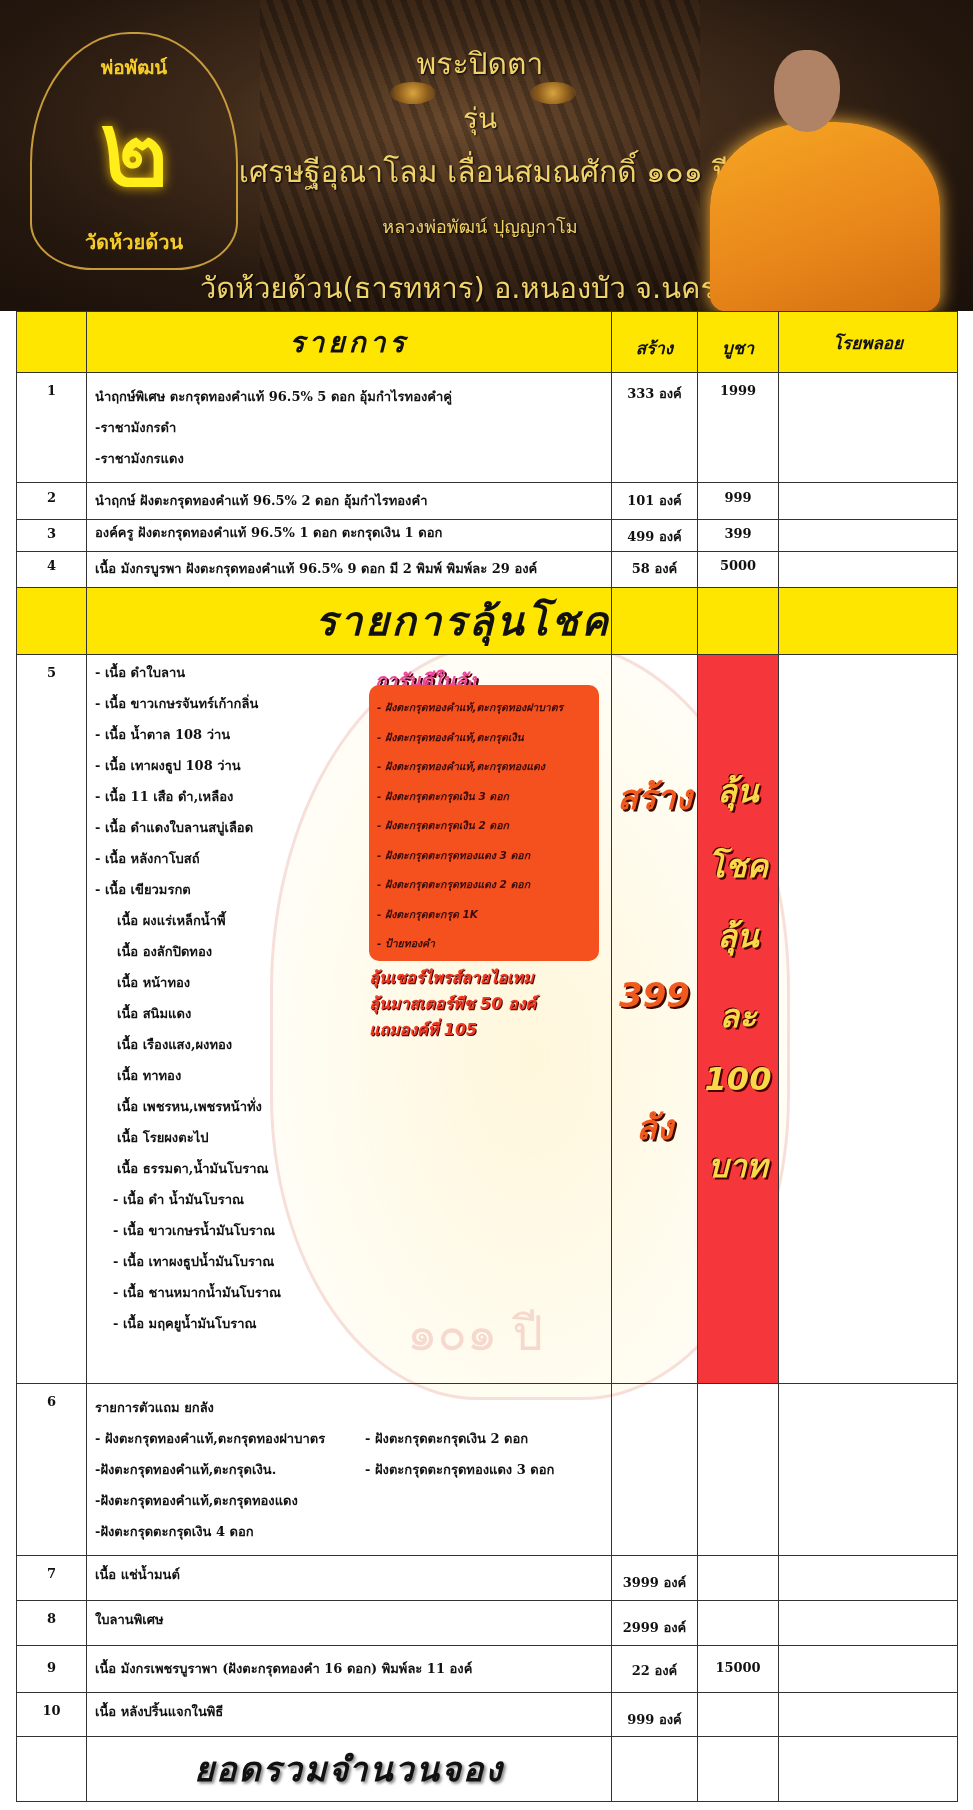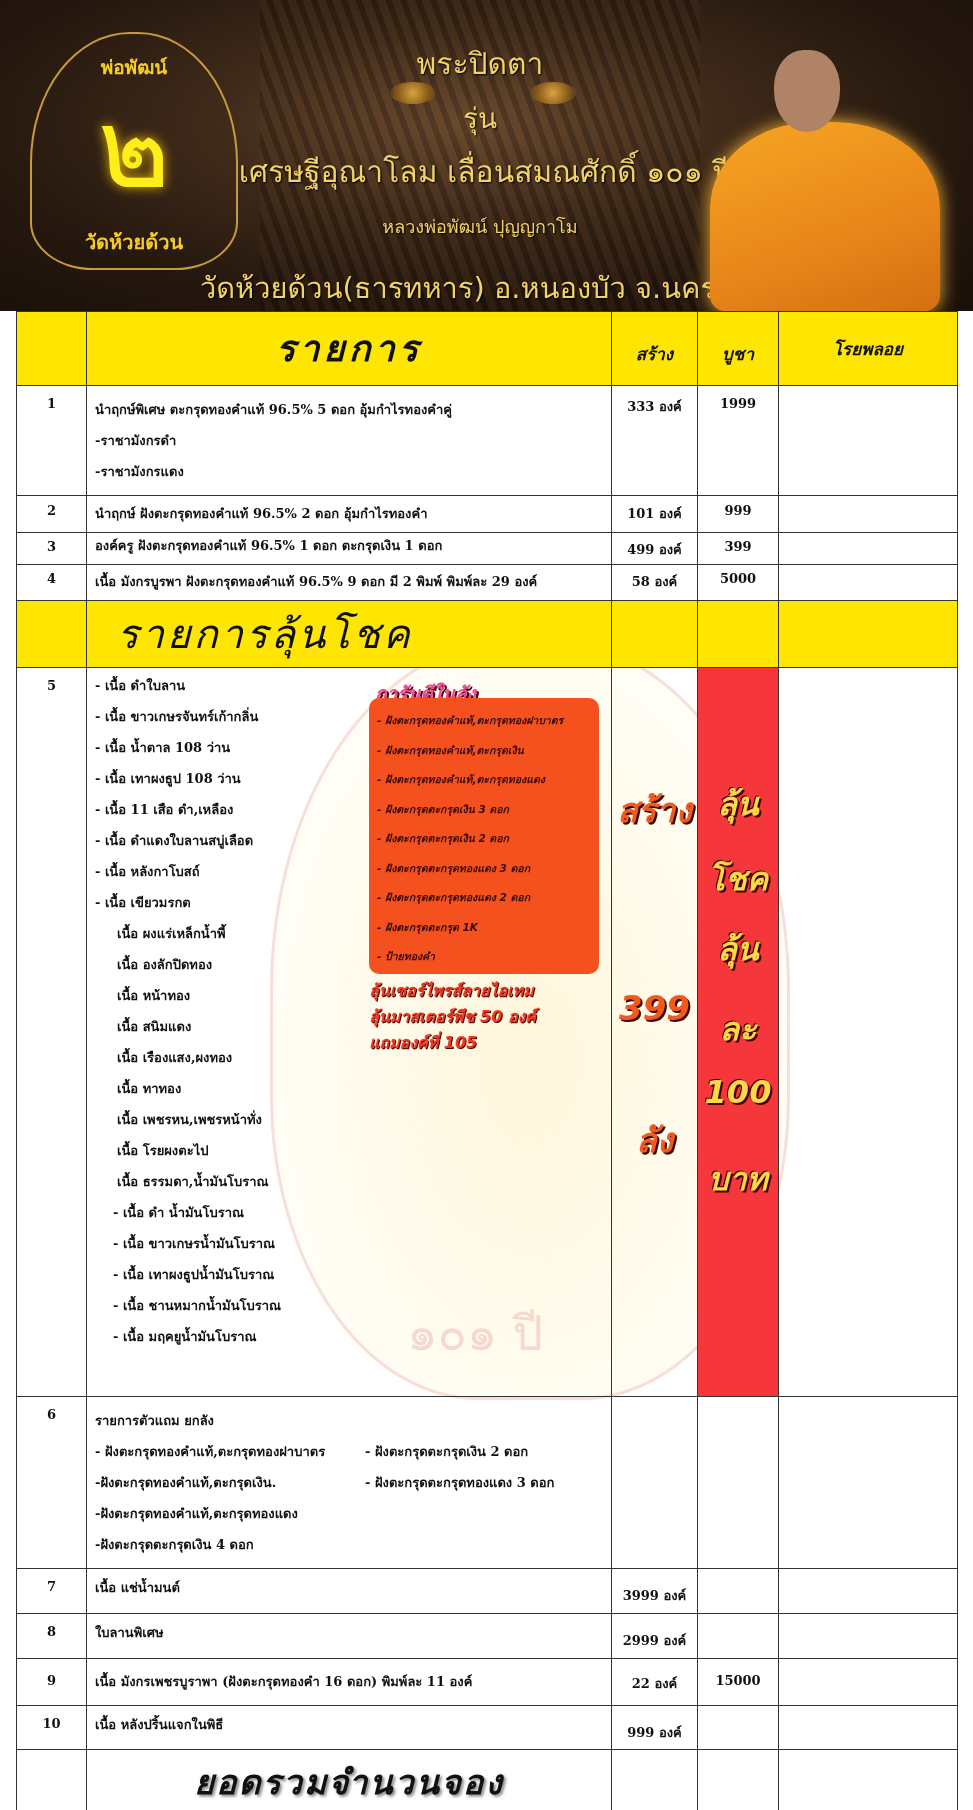--- a/index.html
+++ b/index.html
@@ -21,24 +21,24 @@
   .watermark-text { position: absolute; left: 400px; top: 1295px; font-size: 48px; color: rgba(220,110,110,0.25); font-family: "DejaVu Sans", sans-serif; pointer-events: none; margin-left: 7px; }
 
   table { position: absolute; left: 16px; top: 311px; width: 941px; border-collapse: collapse; table-layout: fixed; }
   td, th { border: 1.5px solid #333; vertical-align: top; font-size: 13px; font-weight: bold; color: #111; }
   .c-num { width: 70px; text-align: center; padding-top: 10px; }
   .c-desc { width: 525px; padding: 8px 8px; }
   .c-build { width: 86px; text-align: center; padding-top: 10px; }
   .c-price { width: 81px; text-align: center; padding-top: 10px; }
   .c-qty { width: 179px; }
   .hdr td { background: #ffe600; height: 47px; vertical-align: middle; font-family: "DejaVu Sans", sans-serif; font-style: italic; font-weight: 900; color: #111; text-align: center; }
-  .hdr .big { font-size: 36px; letter-spacing: 4px; }
+  .hdr .big { font-size: 28px; letter-spacing: 4px; }
   .hdr .sm { font-size: 17px; }
   .lucky td { background: #ffe600; height: 67px; vertical-align: middle; }
-  .lucky .big { font-size: 40px; font-family: "DejaVu Sans", sans-serif; font-style: italic; font-weight: 400; text-align: left; padding-left: 30px; letter-spacing: 3px; margin-left: 20px; }
+  .lucky .big { font-size: 40px; font-family: "DejaVu Sans", sans-serif; font-style: italic; font-weight: 700; text-align: right; padding-left: 30px; letter-spacing: 3px; margin-left: 20px; }
   .line { display: block; line-height: 31px; }
   .sub-indent { padding-left: 22px; }
   .row5 td { height: 729px; background: transparent; }
   .redcol { background: #f5363a !important; position: relative; }
   .redcol .vtext { position: absolute; left: 0; width: 100%; text-align: center; color: #f9d84a; font-family: "DejaVu Sans", sans-serif; font-weight: 900; font-style: italic; font-size: 32px; text-shadow: 2px 2px 0 #4a0000, -1px -1px 0 #4a0000; }
   .buildcol { position: relative; }
   .buildcol .vtext { position: absolute; left: 0; width: 100%; text-align: center; color: #f05a1e; font-family: "DejaVu Sans", sans-serif; font-weight: 900; font-style: italic; font-size: 34px; text-shadow: 2px 2px 0 #3a0a00; }
   .desc5 { position: relative; }
   .orange-title { position: absolute; left: 288px; top: 10px; color: #ec4899; font-family: Liberation Mono, monospace; font-style: italic; font-weight: 900; font-size: 19px; text-shadow: 2px 2px 0 #400; }
   .orange-box { position: absolute; left: 282px; top: 30px; width: 230px; height: 276px; background: #f4511e; border-radius: 10px; padding: 8px 6px 0 8px; }

